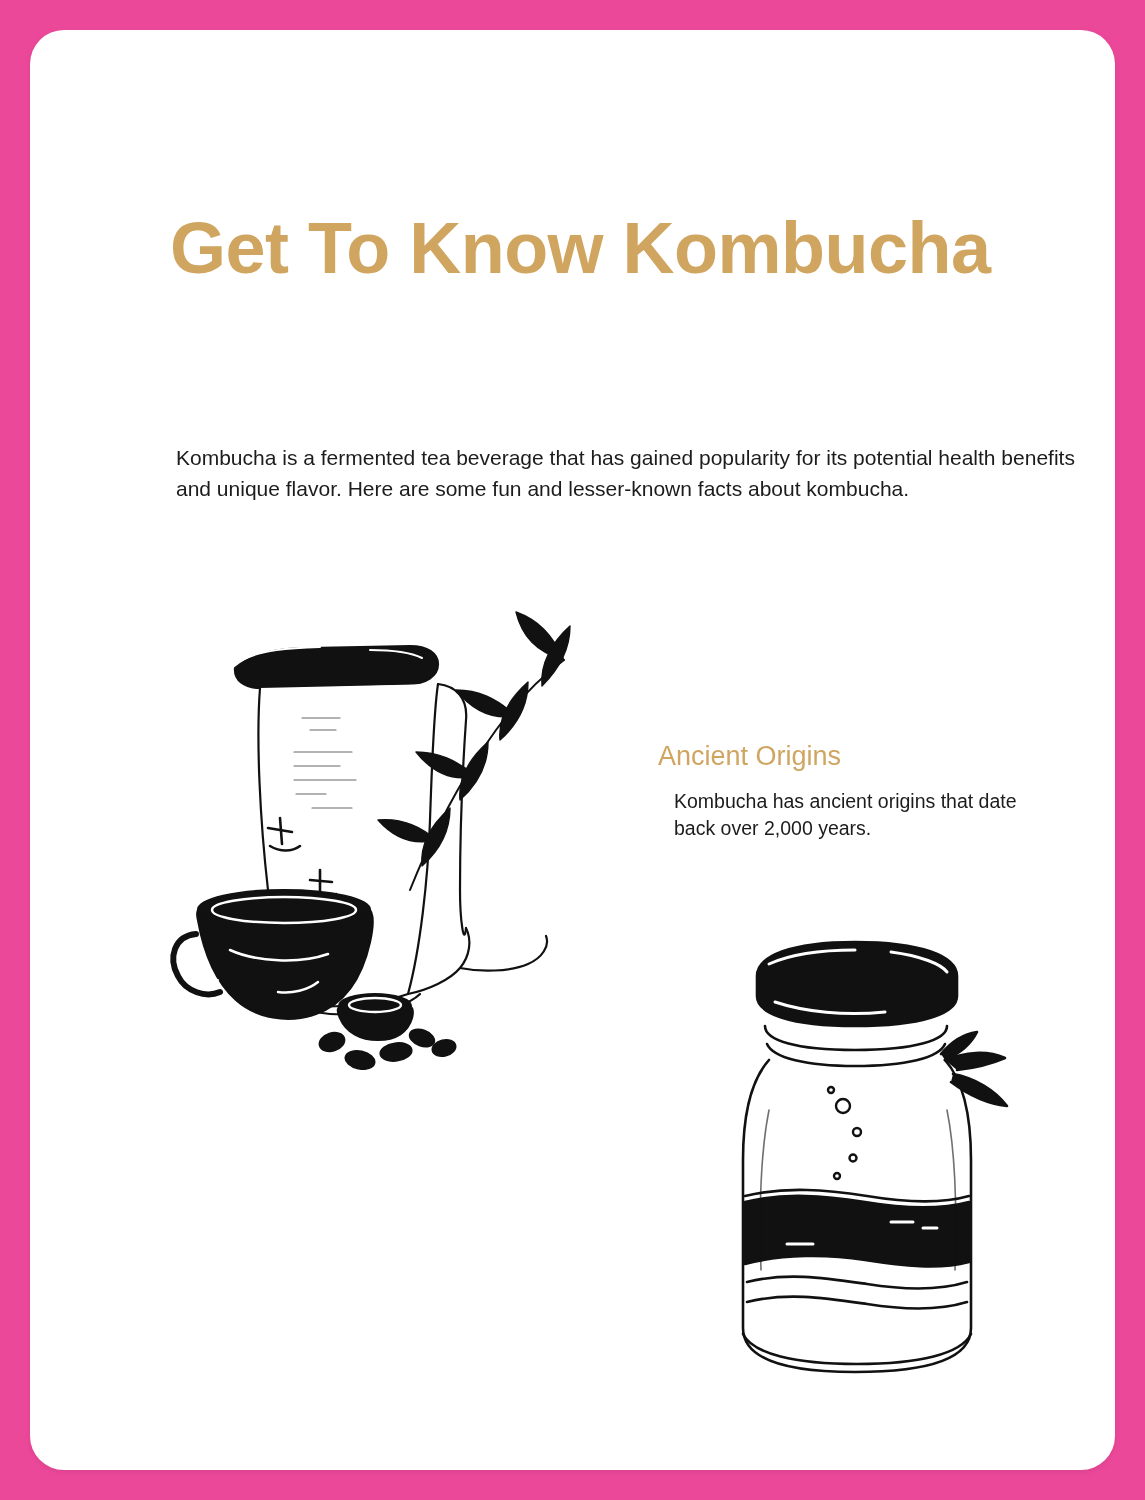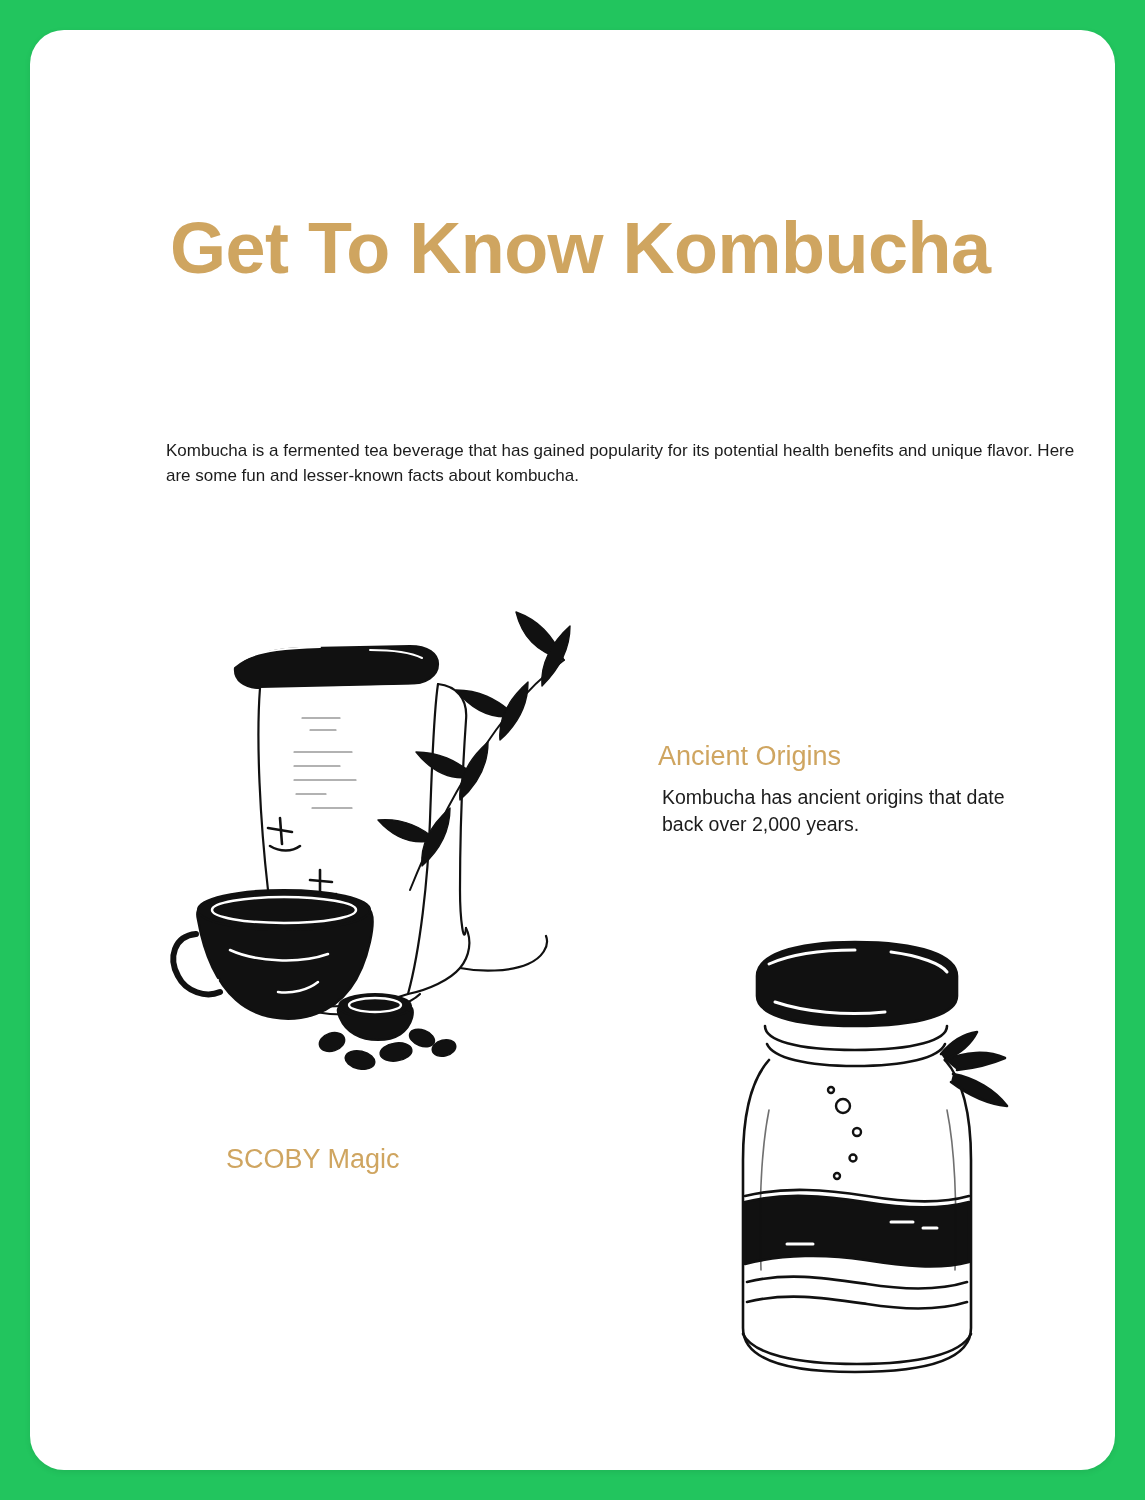--- a/index.html
+++ b/index.html
@@ -6,21 +6,21 @@
     margin: 0;
     padding: 0;
     background: #e9eaec;
     font-family: "Liberation Sans", sans-serif;
   }
   .page {
     position: relative;
     width: 1145px;
     height: 1500px;
     margin: 0 auto;
-    background: #22c55e;
+    background: #ec4899;
     overflow: hidden;
   }
   .card {
     position: absolute;
     left: 30px;
     top: 30px;
     width: 1085px;
     height: 1440px;
     background: #ffffff;
     border-radius: 34px;
@@ -33,24 +33,24 @@
     top: 128px;
     width: 830px;
     font-size: 72px;
     line-height: 1.18;
     font-weight: bold;
     color: #cfa560;
     letter-spacing: -0.5px;
   }
   .intro {
     position: absolute;
-    left: 136px;
+    left: 146px;
     top: 392px;
     width: 915px;
-    font-size: 17px;
+    font-size: 21px;
     line-height: 1.47;
     color: #1c1c1c;
   }
 
   
   .art-scroll {
     position: absolute;
     left: 130px;
     top: 560px;
     width: 470px;
@@ -73,21 +73,21 @@
     font-size: 27px;
     color: #cfa560;
     margin: 0 0 12px 0;
     font-weight: normal;
     line-height: 1.2;
   }
   .fact-body {
     font-size: 19.5px;
     line-height: 1.38;
     color: #1c1c1c;
-    margin: 4px;
+    margin: 16px;
   }
   #fact-0 { left: 628px; top: 710px; width: 390px; }
   #fact-1 { left: 196px; top: 1113px; width: 440px; }
 
   svg { display: block; }
 </style>
 </head>
 <body>
 
 <div class="page">
@@ -212,17 +212,16 @@
         <path d="M252 200 C260 240 262 300 260 360" stroke="#111" stroke-width="1.6" opacity="0.6"></path>
       </svg>
     </div>
 
     <div class="fact" id="fact-0">
       <h2 class="fact-title">Ancient Origins</h2>
       <p class="fact-body">Kombucha has ancient origins that date back over 2,000 years.</p>
     </div>
 
     <div class="fact" id="fact-1">
-      <h2 class="fact-title">SCOBY Magic</h2>
     </div>
 
   </div>
 </div>
 
 </body></html>

